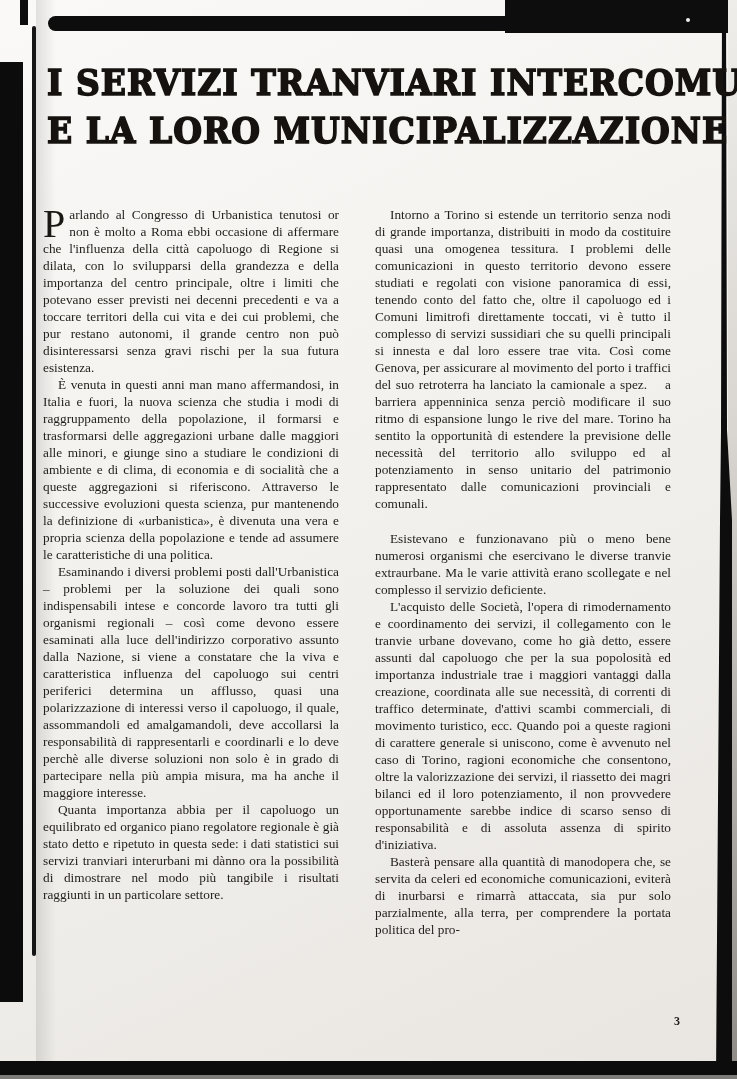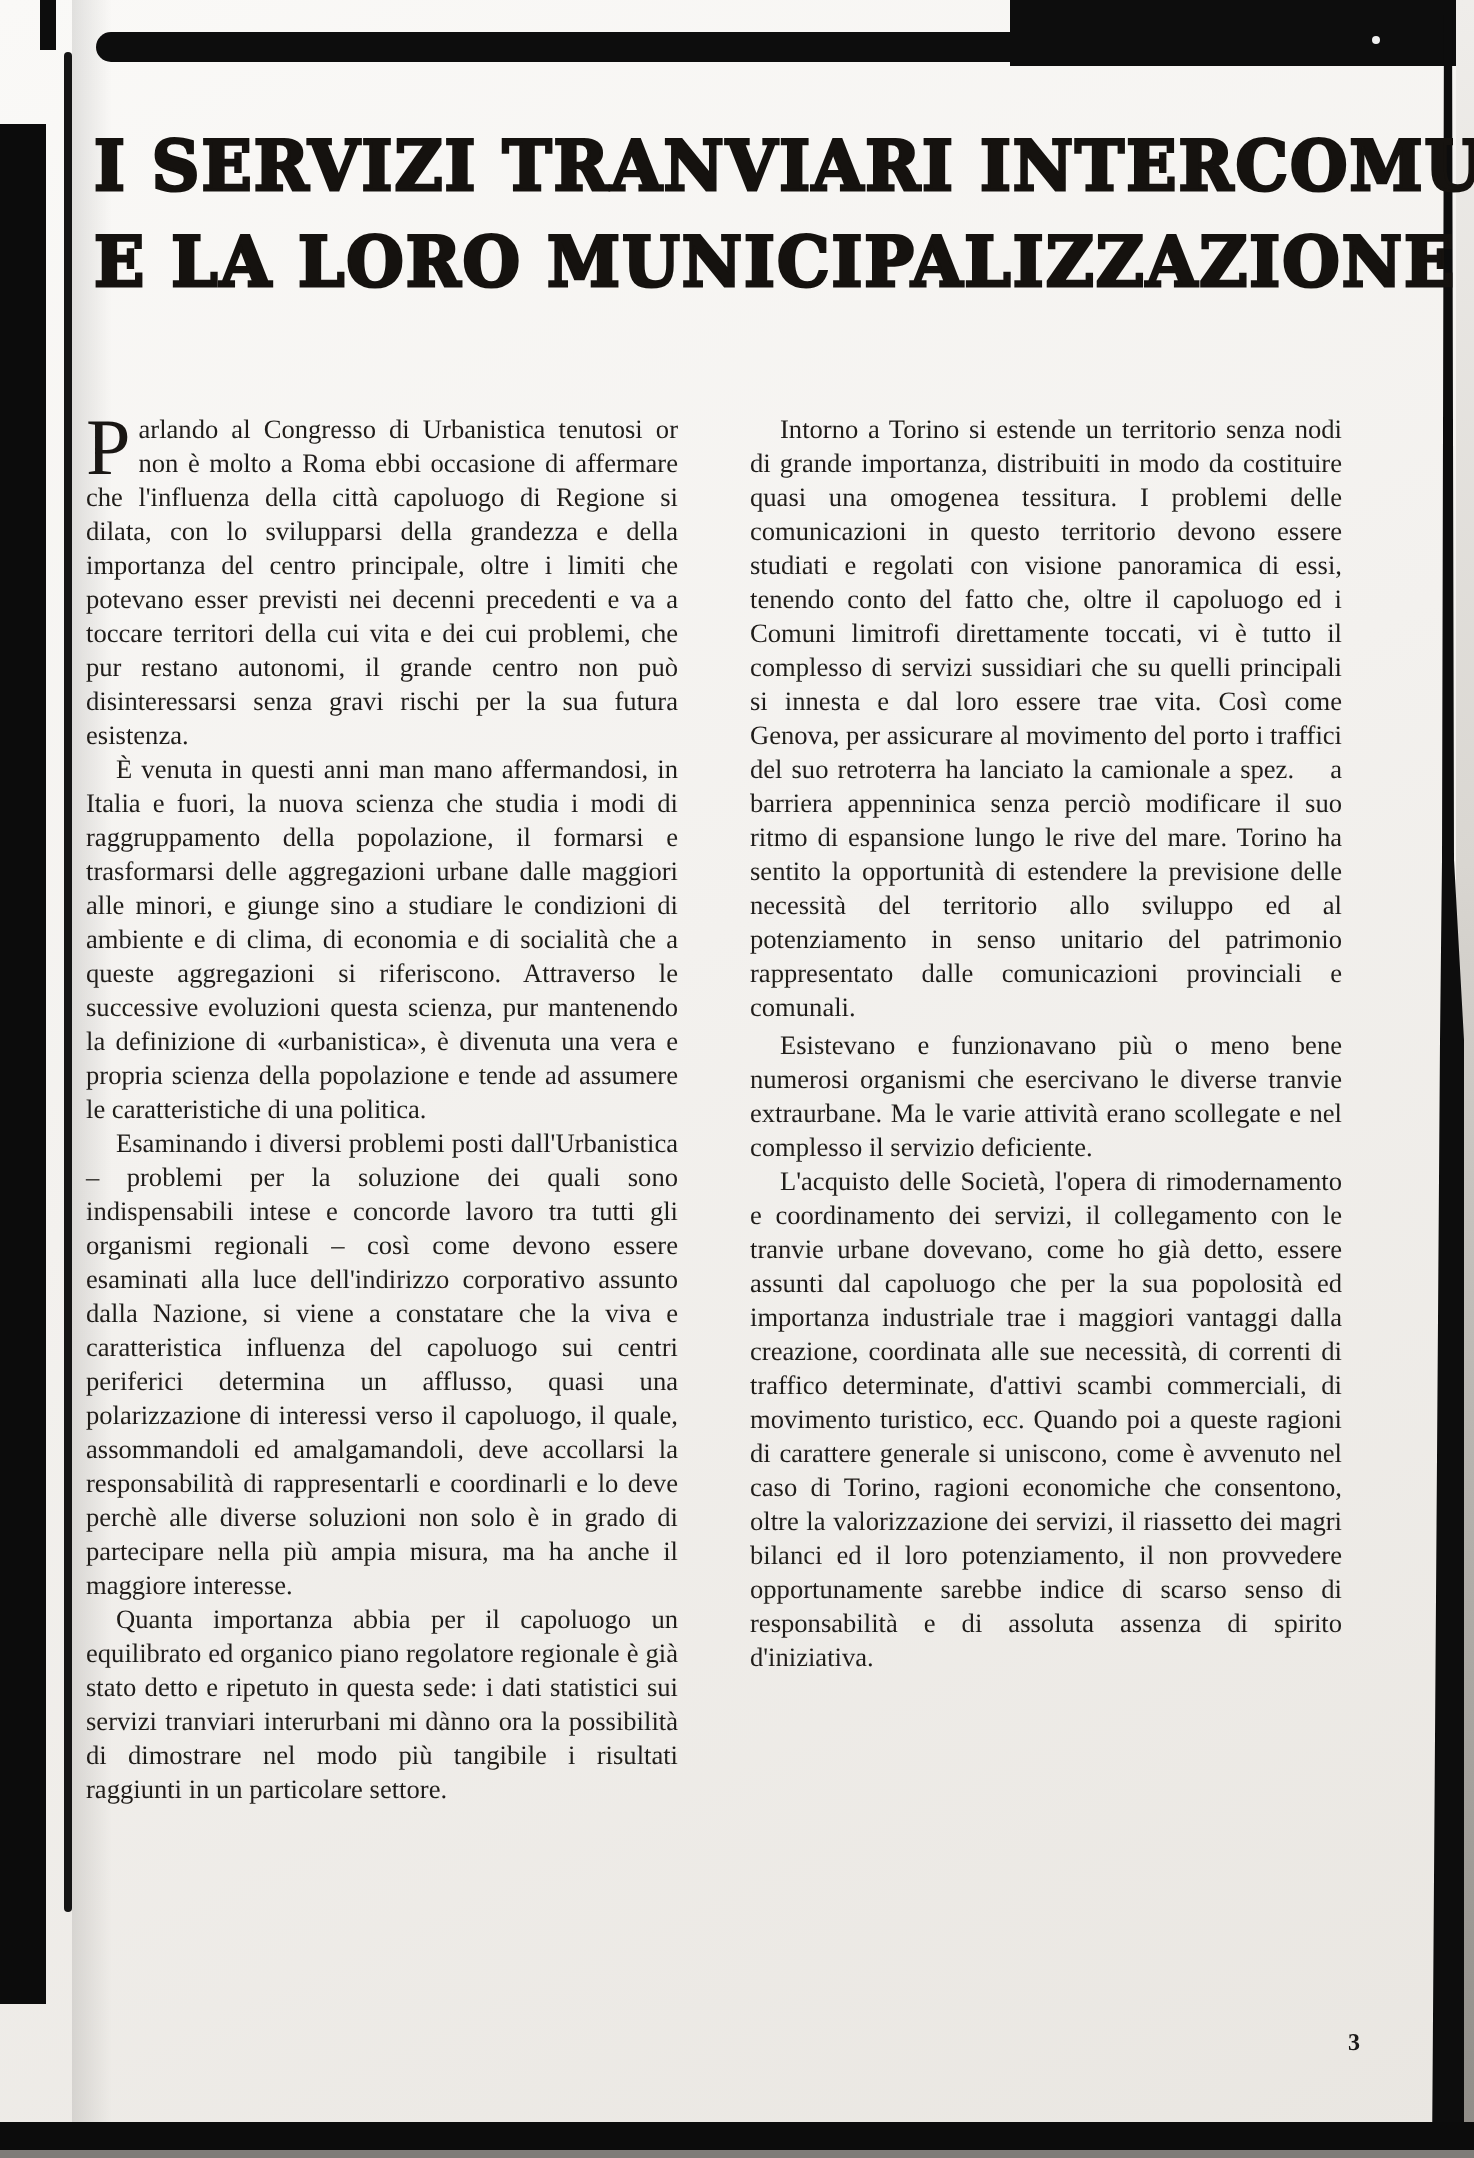--- a/index.html
+++ b/index.html
@@ -51,21 +51,21 @@
   .title-line::after { content: none; }
 
   
   .columns {
     position: absolute; left: 43px; top: 206px; width: 628px;
     display: flex; gap: 36px; color: #201d1a;
   }
   .col { width: 296px; font-size: 13.3px; line-height: 17px; text-align: justify; hyphens: auto; }
   .col p { margin: 0; text-indent: 15px; }
   .col p.first { text-indent: 0; }
-  .col p.spaced { margin-top: 2px; }
+  .col p.spaced { margin-top: 18px; }
   .dropcap {
     float: left; font-size: 40px; line-height: 31px;
     padding: 2px 4px 0 0; color: #1a1714;
   }
 
   .pagenum {
     position: absolute; left: 674px; top: 1014px;
     font-size: 12px; font-weight: bold; color: #1b1918;
   }
 </style>
@@ -97,18 +97,19 @@
     <div class="col">
       <p class="first"><span class="dropcap">P</span><span>arlando al Congresso di Urbanistica tenutosi or non è molto a Roma ebbi occasione di affermare che l'influenza della città capoluogo di Regione si dilata, con lo svilupparsi della grandezza e della importanza del centro principale, oltre i limiti che potevano esser previsti nei decenni precedenti e va a toccare territori della cui vita e dei cui problemi, che pur restano autonomi, il grande centro non può disinteressarsi senza gravi rischi per la sua futura esistenza.</span></p>
       <p>È venuta in questi anni man mano affermandosi, in Italia e fuori, la nuova scienza che studia i modi di raggruppamento della popolazione, il formarsi e trasformarsi delle aggregazioni urbane dalle maggiori alle minori, e giunge sino a studiare le condizioni di ambiente e di clima, di economia e di socialità che a queste aggregazioni si riferiscono. Attraverso le successive evoluzioni questa scienza, pur mantenendo la definizione di «urbanistica», è divenuta una vera e propria scienza della popolazione e tende ad assumere le caratteristiche di una politica.</p>
       <p>Esaminando i diversi problemi posti dall'Urbanistica – problemi per la soluzione dei quali sono indispensabili intese e concorde lavoro tra tutti gli organismi regionali – così come devono essere esaminati alla luce dell'indirizzo corporativo assunto dalla Nazione, si viene a constatare che la viva e caratteristica influenza del capoluogo sui centri periferici determina un afflusso, quasi una polarizzazione di interessi verso il capoluogo, il quale, assommandoli ed amalgamandoli, deve accollarsi la responsabilità di rappresentarli e coordinarli e lo deve perchè alle diverse soluzioni non solo è in grado di partecipare nella più ampia misura, ma ha anche il maggiore interesse.</p>
       <p>Quanta importanza abbia per il capoluogo un equilibrato ed organico piano regolatore regionale è già stato detto e ripetuto in questa sede: i dati statistici sui servizi tranviari interurbani mi dànno ora la possibilità di dimostrare nel modo più tangibile i risultati raggiunti in un particolare settore.</p>
     </div>
     <div class="col">
       <p>Intorno a Torino si estende un territorio senza nodi di grande importanza, distribuiti in modo da costituire quasi una omogenea tessitura. I problemi delle comunicazioni in questo territorio devono essere studiati e regolati con visione panoramica di essi, tenendo conto del fatto che, oltre il capoluogo ed i Comuni limitrofi direttamente toccati, vi è tutto il complesso di servizi sussidiari che su quelli principali si innesta e dal loro essere trae vita. Così come Genova, per assicurare al movimento del porto i traffici del suo retroterra ha lanciato la camionale a spez.&nbsp;&nbsp;&nbsp;&nbsp;a barriera appenninica senza perciò modificare il suo ritmo di espansione lungo le rive del mare. Torino ha sentito la opportunità di estendere la previsione delle necessità del territorio allo sviluppo ed al potenziamento in senso unitario del patrimonio rappresentato dalle comunicazioni provinciali e comunali.</p>
       <p class="spaced">Esistevano e funzionavano più o meno bene numerosi organismi che esercivano le diverse tranvie extraurbane. Ma le varie attività erano scollegate e nel complesso il servizio deficiente.</p>
       <p>L'acquisto delle Società, l'opera di rimodernamento e coordinamento dei servizi, il collegamento con le tranvie urbane dovevano, come ho già detto, essere assunti dal capoluogo che per la sua popolosità ed importanza industriale trae i maggiori vantaggi dalla creazione, coordinata alle sue necessità, di correnti di traffico determinate, d'attivi scambi commerciali, di movimento turistico, ecc. Quando poi a queste ragioni di carattere generale si uniscono, come è avvenuto nel caso di Torino, ragioni economiche che consentono, oltre la valorizzazione dei servizi, il riassetto dei magri bilanci ed il loro potenziamento, il non provvedere opportunamente sarebbe indice di scarso senso di responsabilità e di assoluta assenza di spirito d'iniziativa.</p>
+      <p>Basterà pensare alla quantità di manodopera che, se servita da celeri ed economiche comunicazioni, eviterà di inurbarsi e rimarrà attaccata, sia pur solo parzialmente, alla terra, per comprendere la portata politica del pro-</p>
     </div>
   </div>
 
   <div class="pagenum">3</div>
 
 </div>
 
 </body></html>

